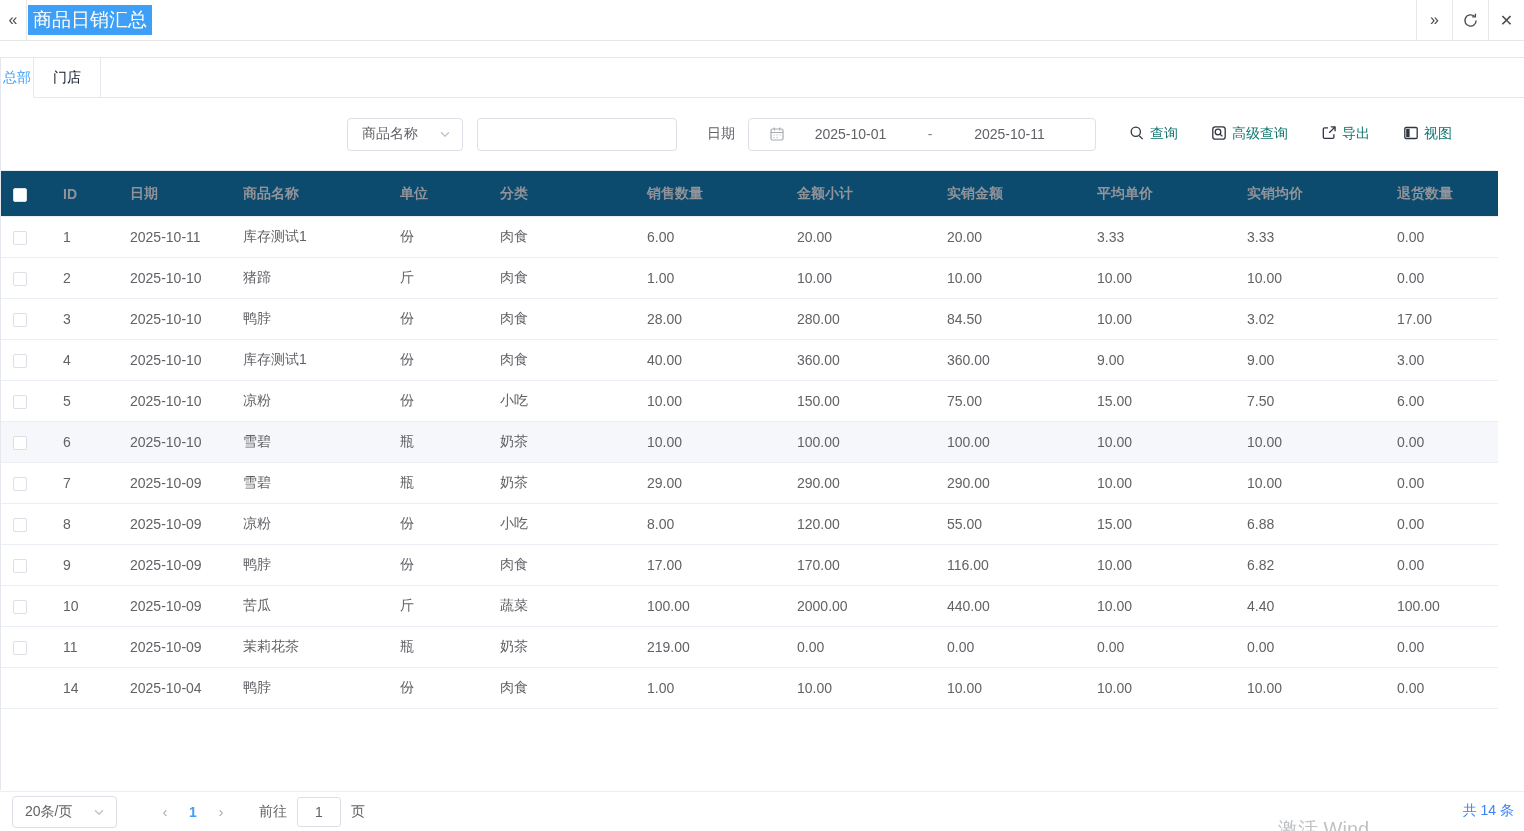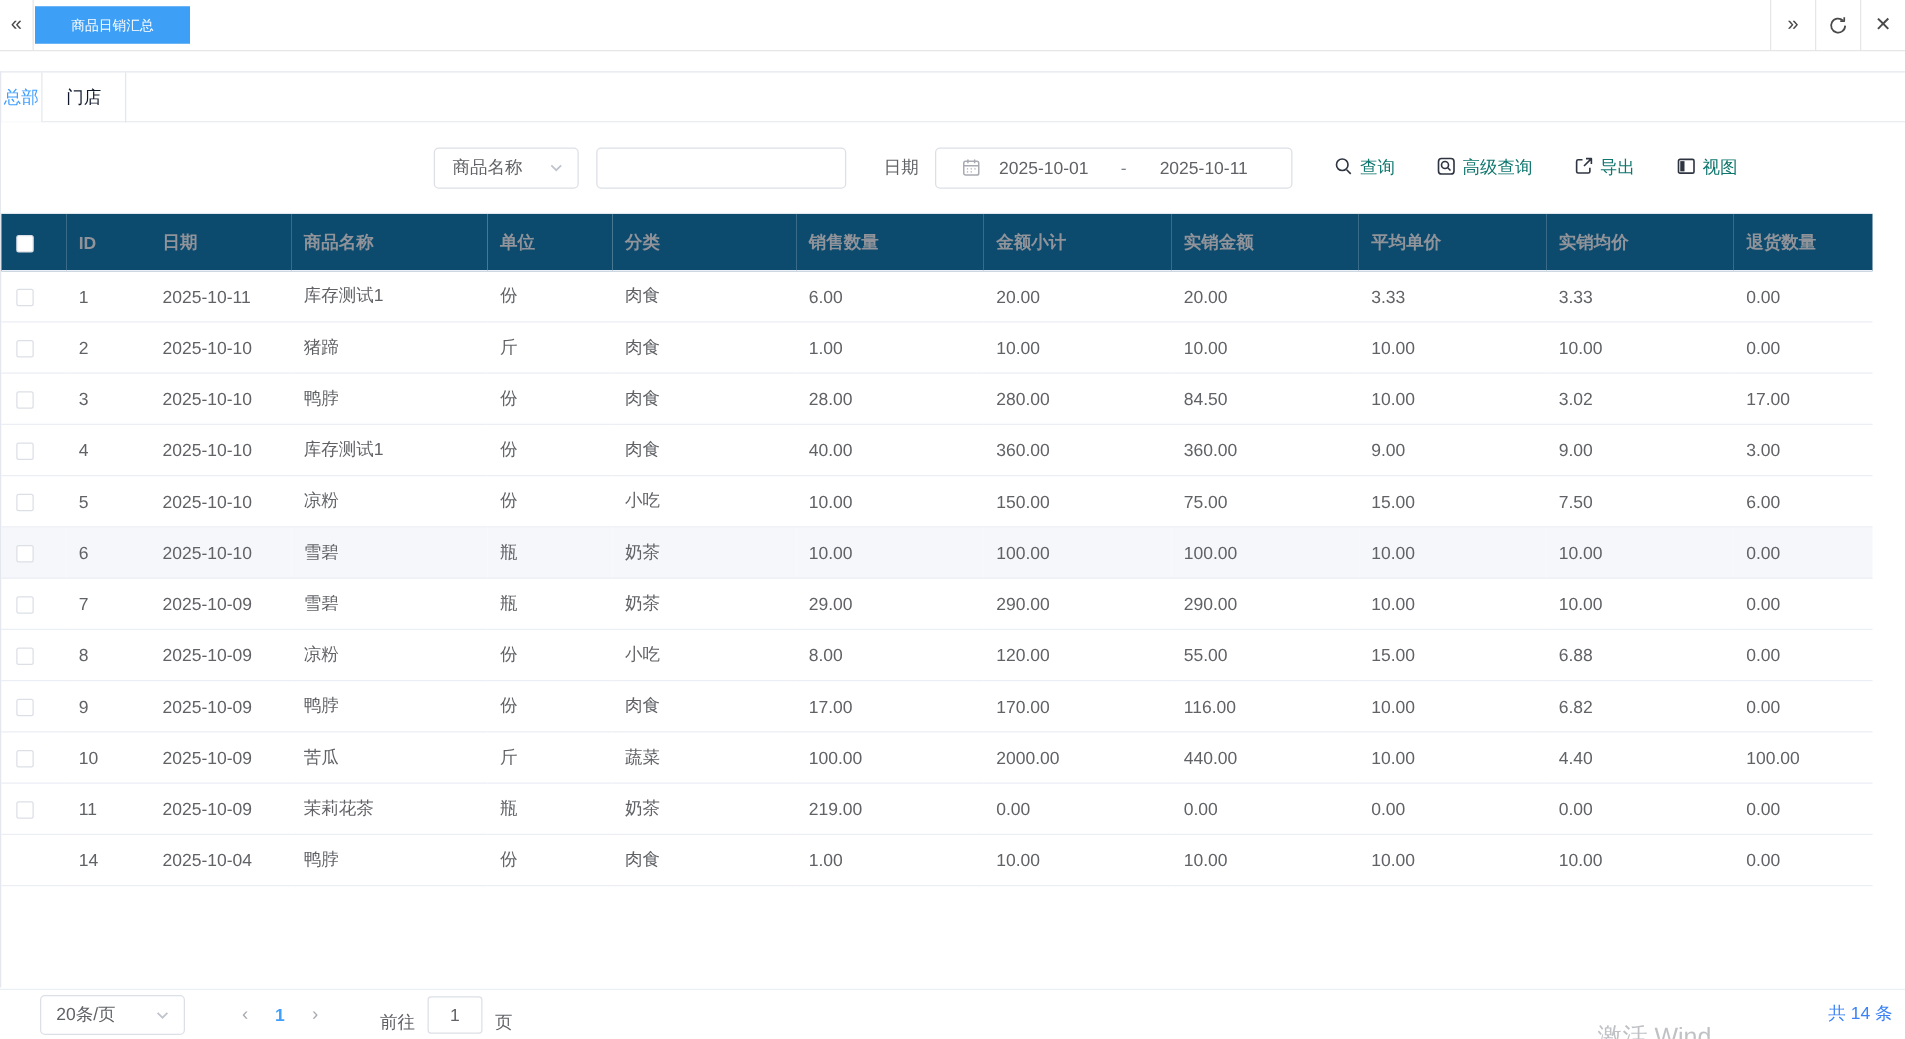--- a/index.html
+++ b/index.html
@@ -4,40 +4,40 @@
 <style>
   * { margin:0; padding:0; box-sizing:border-box; }
   html,body { width:1524px; height:831px; overflow:hidden; background:#fff;
     font-family:"Liberation Sans","DejaVu Sans",sans-serif; font-size:14px; color:#606266; }
 
   
   .topbar { position:relative; height:41px; border-bottom:1px solid #e6e6e6; display:flex; align-items:center; background:#fff; }
   .collapse-btn { width:27px; height:40px; display:flex; align-items:center; justify-content:center;
     border-right:1px solid #e6e6e6; color:#4a4a4a; font-size:16px; cursor:pointer; }
   .win-tab { margin-left:1px; width:124px; height:30px; background:#3d9ff6; color:#fff;
-    display:flex; align-items:center; justify-content:center; font-size:11px; cursor:pointer; }
+    display:flex; align-items:center; justify-content:center; font-size:19px; cursor:pointer; }
   .topbar-right { position:absolute; right:0; top:0; height:40px; display:flex; }
   .tb-btn { width:36px; height:40px; display:flex; align-items:center; justify-content:center;
     border-left:1px solid #e6e6e6; color:#4a4a4a; font-size:16px; cursor:pointer; background:#fff; }
 
   
   .panel { margin-top:16px; border-left:1px solid #e4e7ed; border-top:1px solid #e4e7ed; height:733px; }
   .tabs { display:flex; height:40px; border-bottom:1px solid #e4e7ed; }
   .tab { height:40px; display:flex; align-items:center; justify-content:center; padding:0 19px;
     border-right:1px solid #e4e7ed; color:#0f172a; cursor:pointer; }
   .tab.active { color:#409eff; border-bottom:1px solid #fff; margin-bottom:-1px; padding:0 2px; }
 
   
   .filter-row { height:72px; display:flex; align-items:center; background:#fff; padding-left:346px; }
   .box { height:33px; border:1px solid #dcdfe6; border-radius:4px; background:#fff; display:flex; align-items:center; }
   .field-select { width:116px; padding:0 10px 0 14px; justify-content:space-between; cursor:pointer; color:#606266; }
   .kw-input { width:200px; margin-left:14px; padding:0 12px; border:1px solid #dcdfe6; border-radius:4px; height:33px;
     font-size:14px; color:#606266; outline:none; font-family:inherit; }
   .date-label { margin-left:30px; margin-right:13px; color:#606266; }
-  .date-range { width:286px; padding:0 20px; color:#606266; }
+  .date-range { width:348px; padding:0 20px; color:#606266; }
   .date-range .dr-start, .date-range .dr-end { flex:1; text-align:center; }
   .date-range .dr-sep { width:28px; text-align:center; color:#7d828a; }
   .act-btn { display:flex; align-items:flex-start; gap:5px; margin-left:33px; color:#0f766e; cursor:pointer; white-space:nowrap; }
   .act-btn:first-of-type { margin-left:48px; }
   .act-btn svg { display:block; }
 
   
   .table-wrap { height:581px; overflow:hidden; position:relative; }
   table { width:1497px; table-layout:fixed; border-collapse:collapse; }
   col.c-check{width:52px;} col.c-id{width:67px;} col.c-date{width:113px;} col.c-name{width:157px;}
@@ -46,26 +46,26 @@
     border-top:1px solid #ebeef5; border-bottom:1px solid #ebeef5; background:#0c4a6e; }
   tbody td { height:41px; padding:0 0 0 10px; color:#606266; border-bottom:1px solid #ebeef5; background:transparent; }
   tbody tr:nth-child(6) td { background:#f5f7fa; }
   th.check-cell, td.check-cell { padding-left:12px; }
   .cb { display:inline-block; width:14px; height:14px; border:1px solid #dcdfe6; border-radius:2px; background:#fff;
     vertical-align:middle; cursor:pointer; }
 
   
   .pagination { position:absolute; left:0; bottom:0; width:1524px; height:40px; background:#fff;
     border-top:1px solid #ebeef5; display:flex; align-items:center; }
-  .size-select { width:116px; height:32px; margin-left:32px; border:1px solid #dcdfe6; border-radius:4px;
+  .size-select { width:105px; height:32px; margin-left:12px; border:1px solid #dcdfe6; border-radius:4px;
     display:flex; align-items:center; justify-content:space-between; padding:0 10px 0 12px; color:#606266; cursor:pointer; }
   .pager { display:flex; align-items:center; margin-left:34px; }
   .pg-arrow { width:28px; text-align:center; color:#a8abb2; font-size:15px; cursor:pointer; }
   .pg-num { width:28px; text-align:center; color:#409eff; font-weight:bold; cursor:pointer; }
-  .goto { display:flex; align-items:flex-end; margin-left:38px; color:#606266; }
+  .goto { display:flex; align-items:center; margin-left:24px; color:#606266; }
   .goto-input { width:44px; height:30px; margin:0 10px; border:1px solid #dcdfe6; border-radius:3px;
     text-align:center; font-size:14px; color:#606266; outline:none; font-family:inherit; }
   .total { position:absolute; right:10px; top:10px; color:#3b82f6; }
   .watermark { position:absolute; left:1278px; top:816px; font-size:20px; color:#aaadb2; opacity:.75;
     white-space:nowrap; pointer-events:none; }
 </style>
 </head>
 <body>
 
 <div class="topbar">

